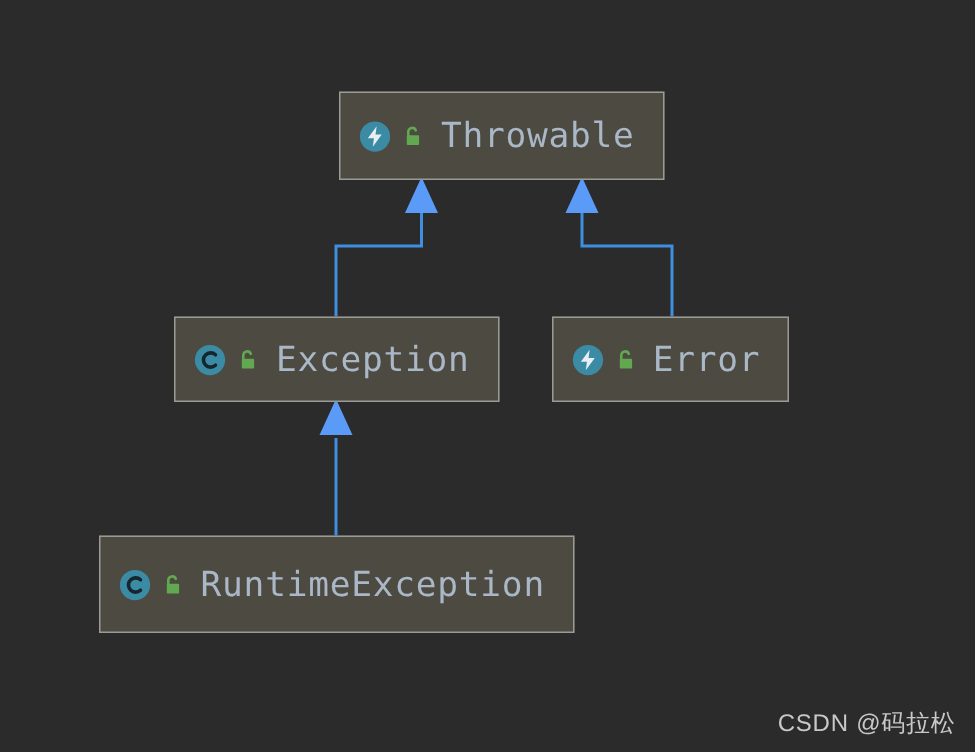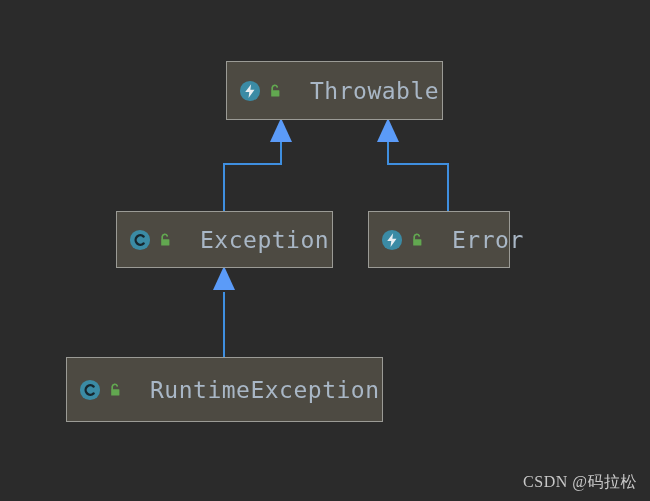--- a/index.html
+++ b/index.html
@@ -27,21 +27,20 @@
     pointer-events: none;
   }
   .node {
     position: absolute;
     box-sizing: border-box;
     background: #4d4a42;
     border: 1px solid #9b9b96;
     display: flex;
     align-items: center;
     z-index: 2;
-    gap: 21px;
   }
   .node-icons {
     display: flex;
     align-items: center;
     flex: 0 0 auto;
   }
   .kind-icon {
     width: 22px;
     height: 22px;
     display: block;
@@ -72,35 +71,35 @@
   }
   #node-exception {
     left: 116px;
     top: 211px;
     width: 217px;
     height: 57px;
   }
   #node-error {
     left: 368px;
     top: 211px;
-    width: 142px;
+    width: 158px;
     height: 57px;
   }
   #node-runtimeexception {
     left: 66px;
     top: 357px;
     width: 317px;
     height: 65px;
   }
   #watermark {
     position: absolute;
     right: 13px;
     bottom: 8px;
     color: #c8c8c8;
-    font-family: Liberation Serif, serif;
+    font-family: Liberation Sans, sans-serif;
     font-size: 16px;
     letter-spacing: 0.5px;
     white-space: nowrap;
     z-index: 3;
   }
 </style>
 </head>
 <body>
 
 <div id="canvas">

